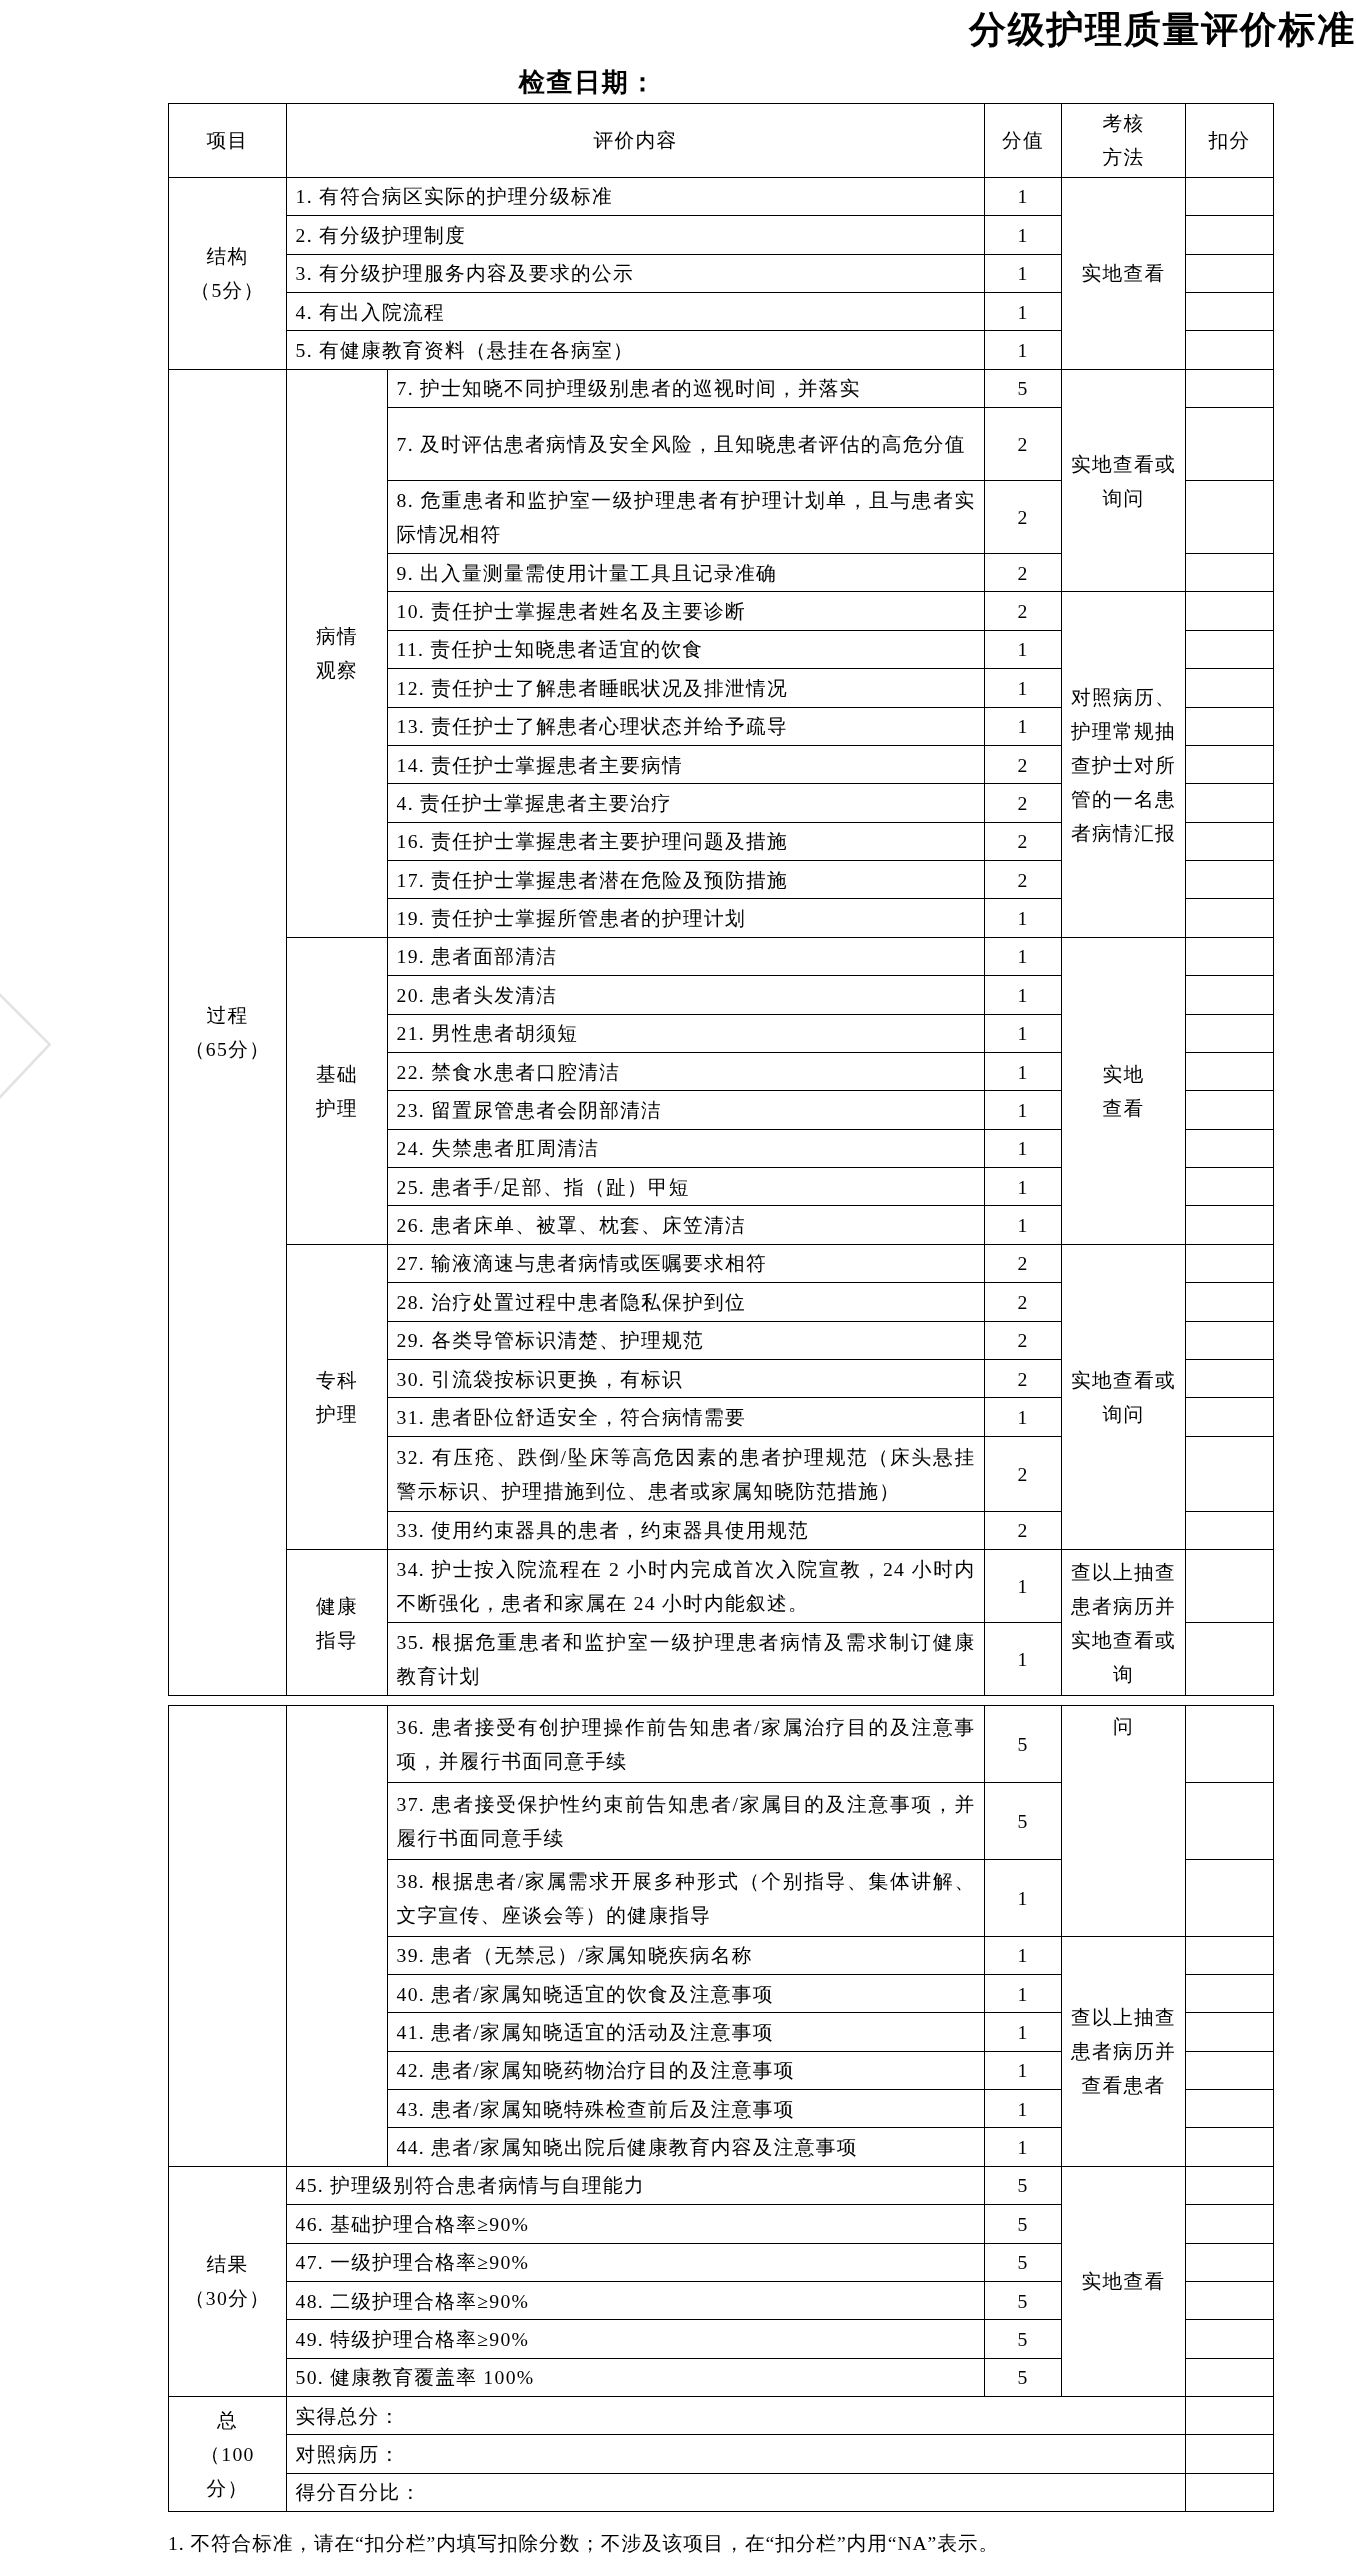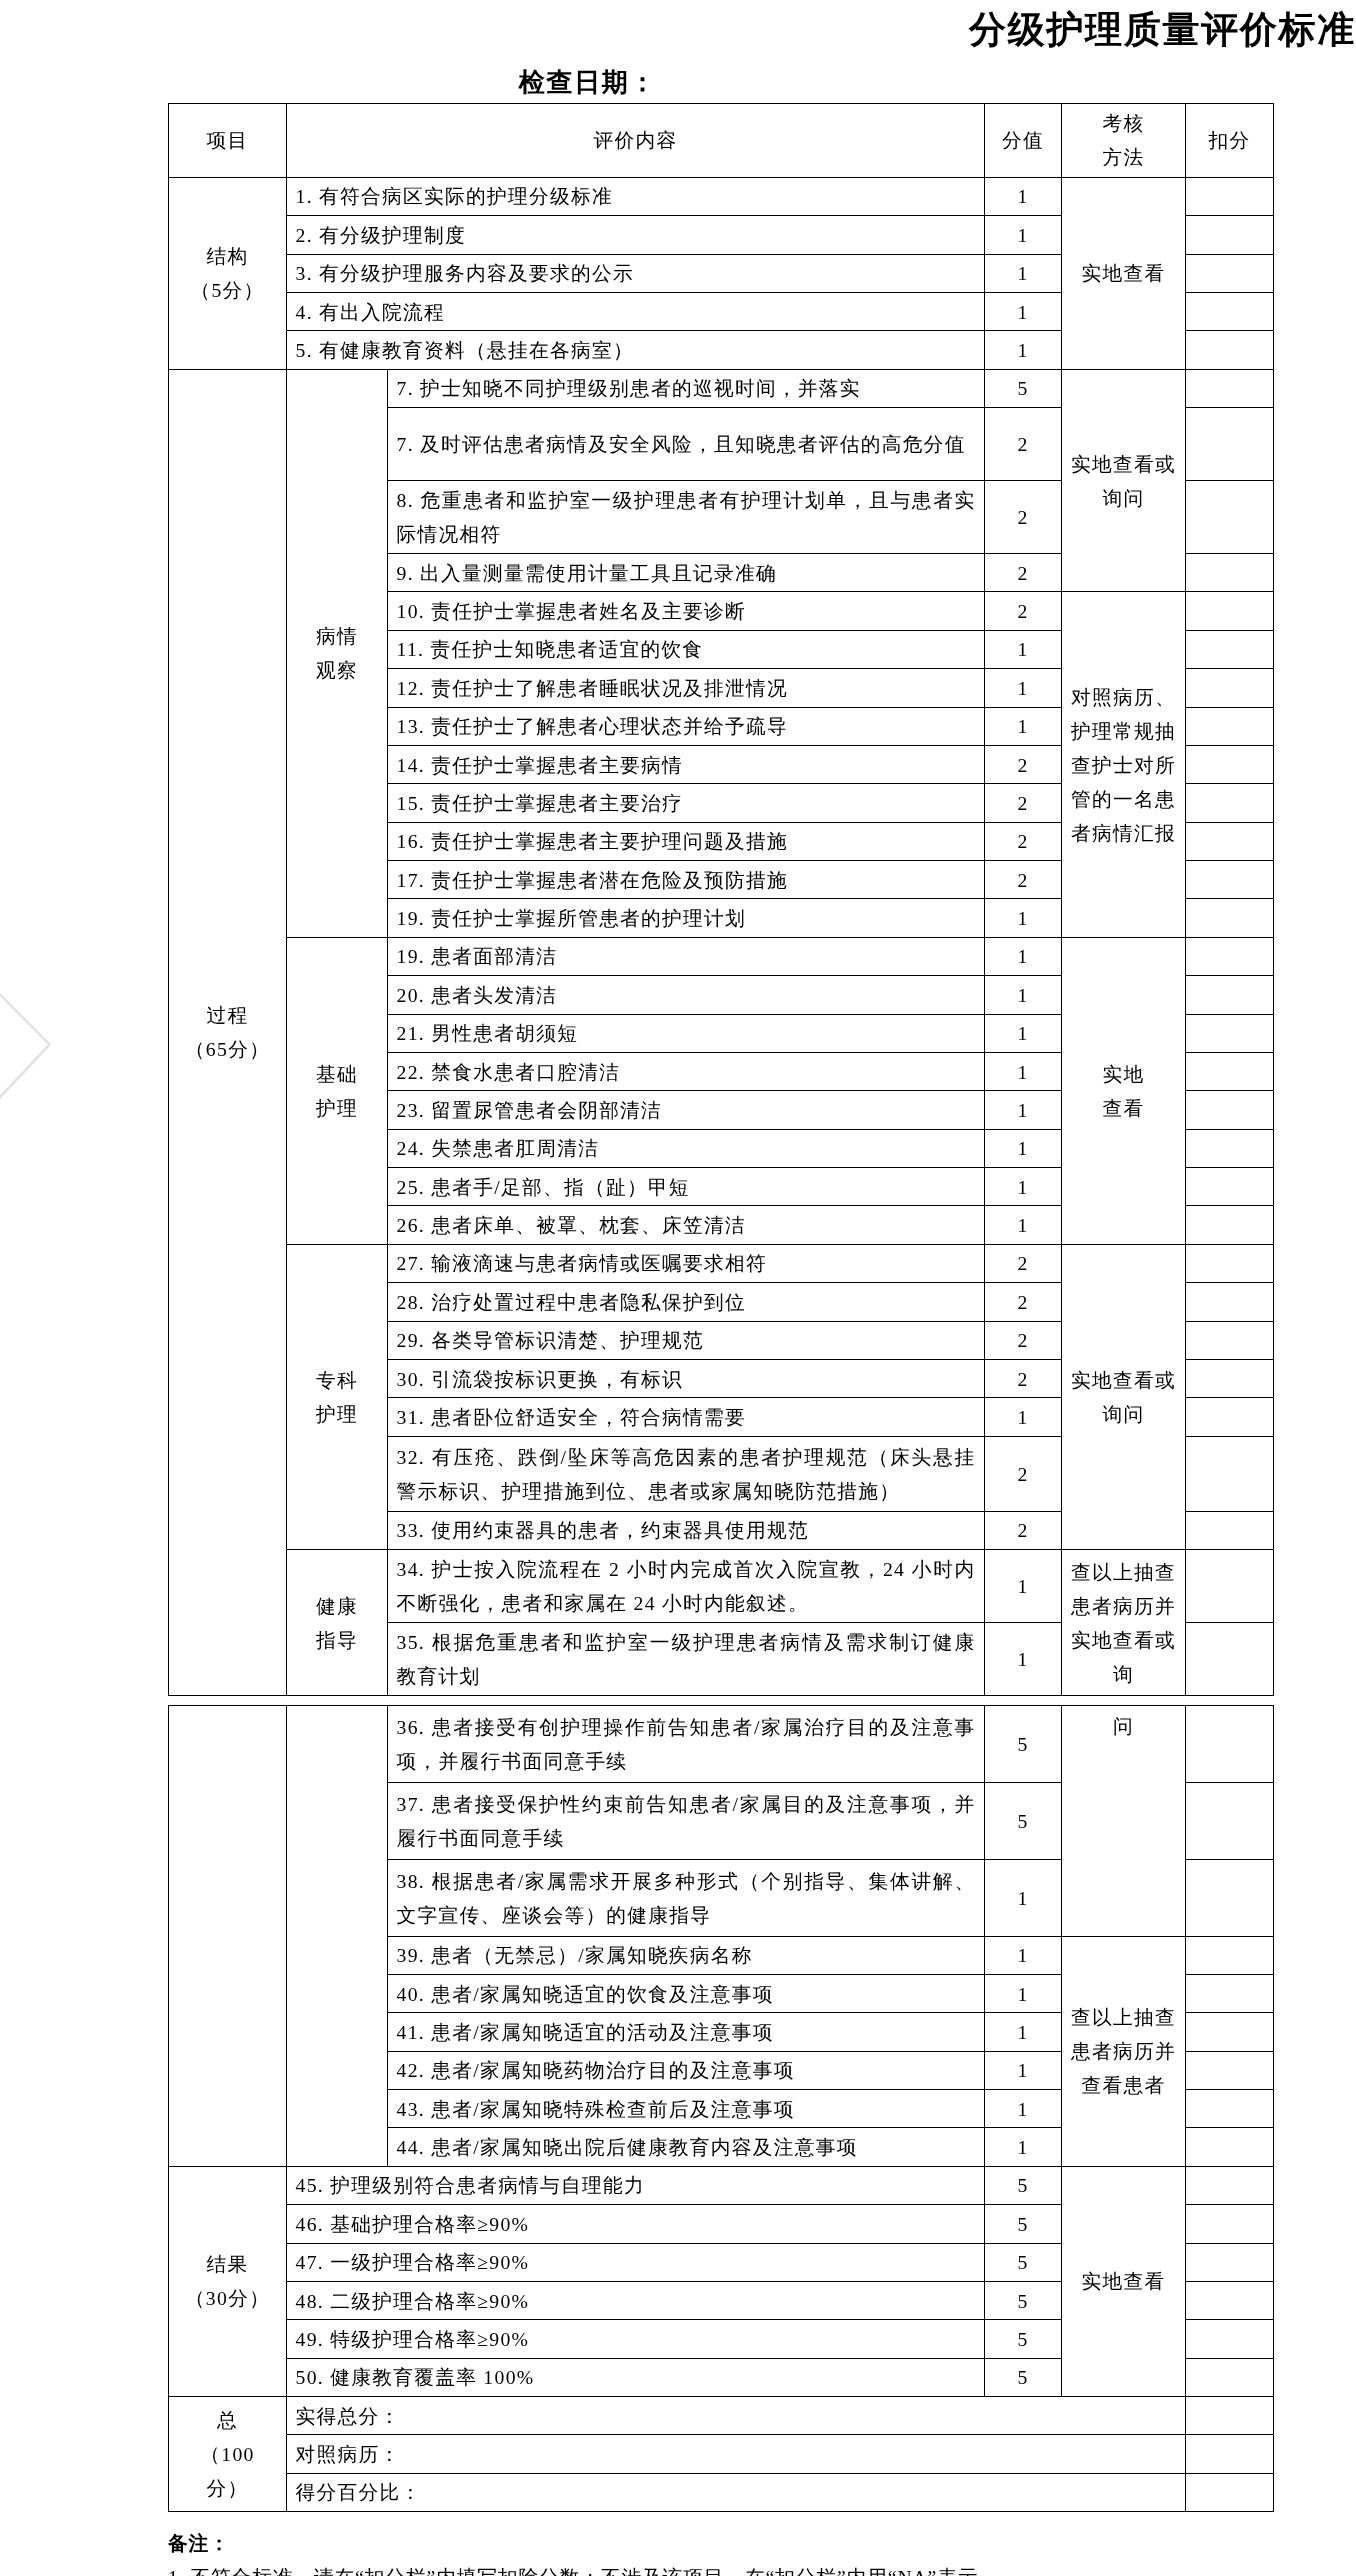--- a/index.html
+++ b/index.html
@@ -148,21 +148,21 @@
         <td class="c-content">13. 责任护士了解患者心理状态并给予疏导</td>
         <td class="c-score">1</td>
         <td class="c-deduct"></td>
       </tr>
   <tr class="h1">
         <td class="c-content">14. 责任护士掌握患者主要病情</td>
         <td class="c-score">2</td>
         <td class="c-deduct"></td>
       </tr>
   <tr class="h1">
-        <td class="c-content">15. 责任护士掌握患者主要治疗</td>
+        <td class="c-content">4. 责任护士掌握患者主要治疗</td>
         <td class="c-score">2</td>
         <td class="c-deduct"></td>
       </tr>
   <tr class="h1">
         <td class="c-content">16. 责任护士掌握患者主要护理问题及措施</td>
         <td class="c-score">2</td>
         <td class="c-deduct"></td>
       </tr>
   <tr class="h1">
         <td class="c-content">17. 责任护士掌握患者潜在危险及预防措施</td>
@@ -381,17 +381,16 @@
     <td class="c-deduct"></td>
   </tr>
   <tr class="ht">
     <td class="c-total" colspan="4">得分百分比：</td>
     <td class="c-deduct"></td>
   </tr>
   </tbody>
 </table>
 
 <div class="notes">
-  <div class="note-title">备注：</div>
   <div>1. 不符合标准，请在“扣分栏”内填写扣除分数；不涉及该项目，在“扣分栏”内用“NA”表示。</div>
 
 </div>
 
 
 </body></html>

